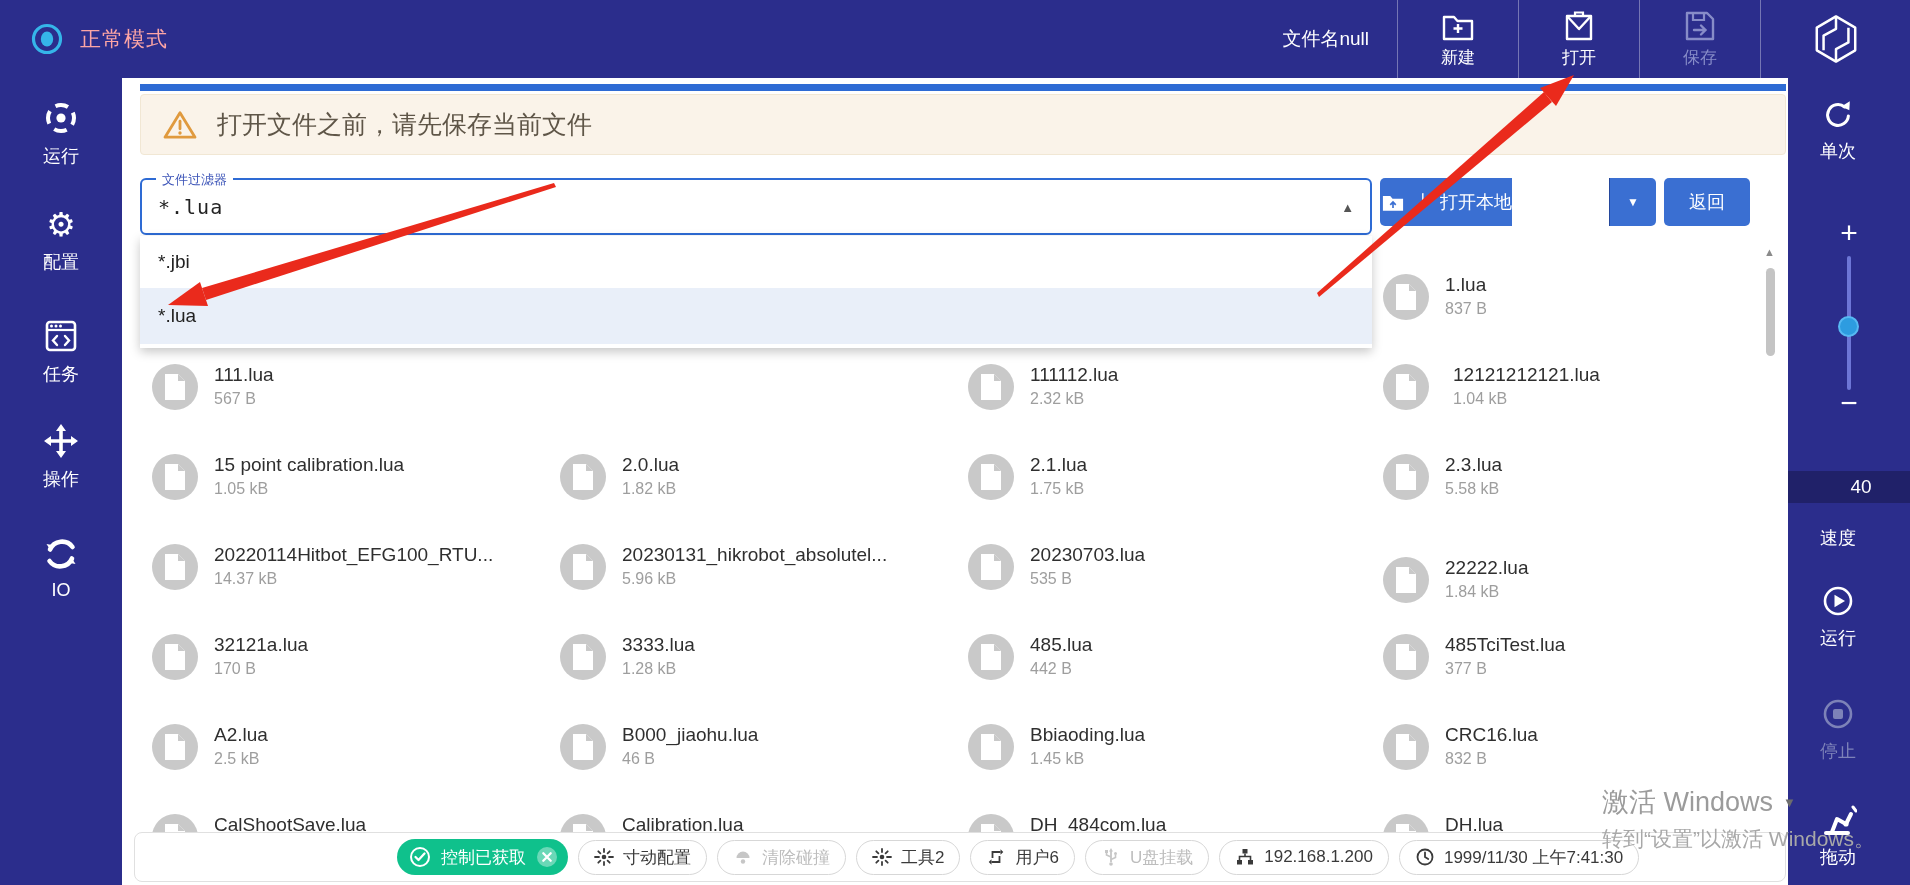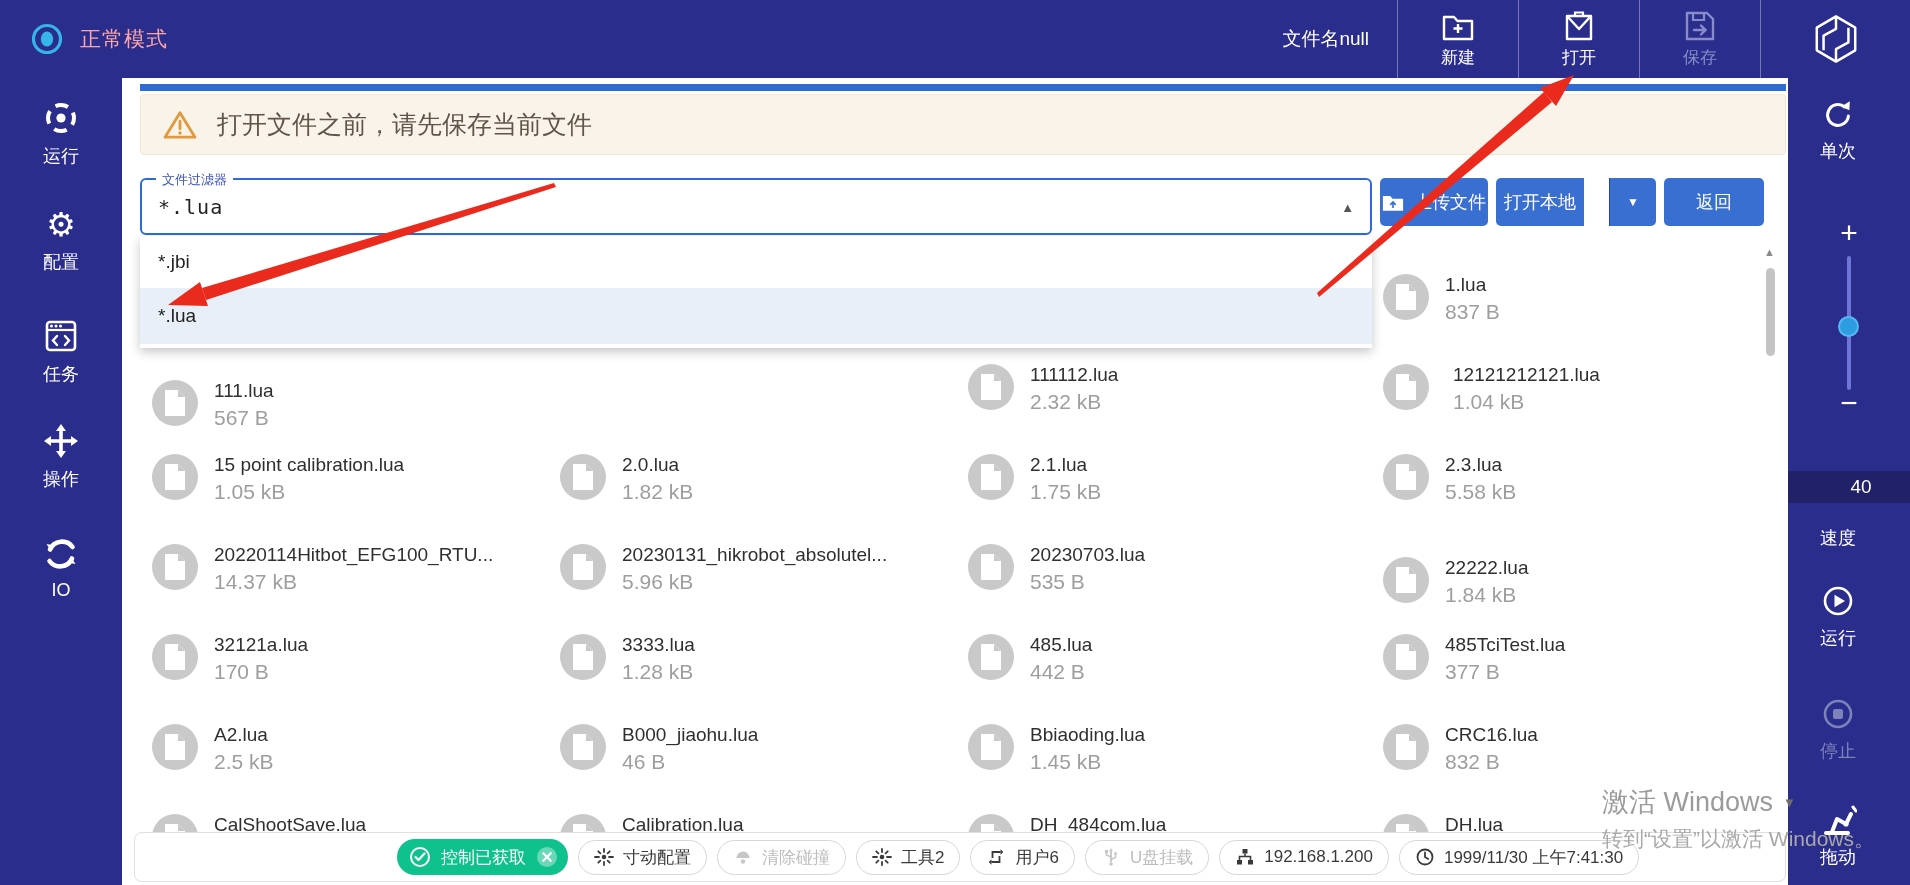--- a/index.html
+++ b/index.html
@@ -49,38 +49,38 @@
   .filter-label { position:absolute; left:14px; top:-9px; background:#fff; padding:0 6px;
                   font-size:13px; color:#3d55b8; }
   .filter-value { position:absolute; left:16px; top:15px; font-family:"DejaVu Sans Mono", monospace;
                   font-size:20px; color:#222; letter-spacing:1px; }
   .filter-caret { position:absolute; right:16px; top:20px; font-size:13px; color:#555; cursor:pointer; }
 
   .btn { position:absolute; top:178px; height:48px; background:#3a6fd2; color:#fff; border:none;
          border-radius:5px; font-size:18px; display:flex; align-items:center; justify-content:center;
          gap:10px; cursor:pointer; font-family:inherit; }
   .btn-upload { left:1380px; width:108px; }
-  .btn-openlocal { left:1496px; width:88px; border-radius:5px 0 0 5px; }
+  .btn-openlocal { left:1424px; width:88px; border-radius:5px 0 0 5px;justify-content:flex-end; }
   .btn-openlocal-caret { left:1609px; width:47px; border-radius:0 5px 5px 0; font-size:12px;
                          border-left:1px solid #24489c; }
-  .btn-back { left:1664px; width:100px;justify-content:center; }
+  .btn-back { left:1664px; width:86px;justify-content:center; }
 
   .dropdown { position:absolute; left:140px; top:236px; width:1232px; height:112px; background:#fff;
               box-shadow:0 4px 10px rgba(0,0,0,.22); z-index:20; }
   .dd-opt { height:52px; display:flex; align-items:center; padding-left:18px; font-size:19px;
             color:#222; cursor:pointer; }
   .dd-opt.selected { height:56px; background:#e9eff9; }
 
   .file-grid { position:absolute; left:122px; top:78px; width:1646px; height:754px;
                overflow:hidden; z-index:5; }
   .file-item { position:absolute; display:flex; gap:16px; width:380px; cursor:pointer; }
   .ficon { width:46px; height:46px; border-radius:50%; background:#c9c9c9; flex:0 0 46px;
            display:flex; align-items:center; justify-content:center; }
   .fname { font-size:19px; color:#2f2f2f; font-weight:500; white-space:nowrap; }
-  .fsize { font-size:21px; color:#9e9e9e; margin-top:4px; }
+  .fsize { font-size:16px; color:#9e9e9e; margin-top:4px; }
 
   .scroll-up { position:absolute; left:1764px; top:246px; font-size:11px; color:#8a8a8a; z-index:6; }
   .scroll-thumb { position:absolute; left:1766px; top:268px; width:9px; height:88px;
                   background:#c4c4c4; border-radius:5px; z-index:6; cursor:pointer; }
 
   
   .bottombar { position:absolute; left:134px; top:832px; width:1652px; height:50px; background:#fff;
                border:1px solid #e0e0e0; border-radius:8px; display:flex; align-items:center;
                gap:10px; padding-left:262px; z-index:15; }
   .chip { height:35px; border:1px solid #d7d7d7; border-radius:18px; background:#fff; display:flex;
@@ -269,21 +269,21 @@
           <svg width="22" height="28" viewBox="0 0 22 28">
             <path d="M1 1 h13 l7 7 v19 H1 z" fill="#fff"></path>
             <path d="M14 1 l7 7 h-7 z" fill="#c9c9c9"></path>
           </svg>
         </span>
         <div class="fmeta">
           <div class="fname">1.lua</div>
           <div class="fsize">837 B</div>
         </div>
       </div>
-      <div class="file-item" style="left: 30px; top: 286px; margin-top: 16px;">
+      <div class="file-item" style="left: 30px; top: 286px;">
         <span class="ficon">
           <svg width="22" height="28" viewBox="0 0 22 28">
             <path d="M1 1 h13 l7 7 v19 H1 z" fill="#fff"></path>
             <path d="M14 1 l7 7 h-7 z" fill="#c9c9c9"></path>
           </svg>
         </span>
         <div class="fmeta">
           <div class="fname">111.lua</div>
           <div class="fsize">567 B</div>
         </div>

